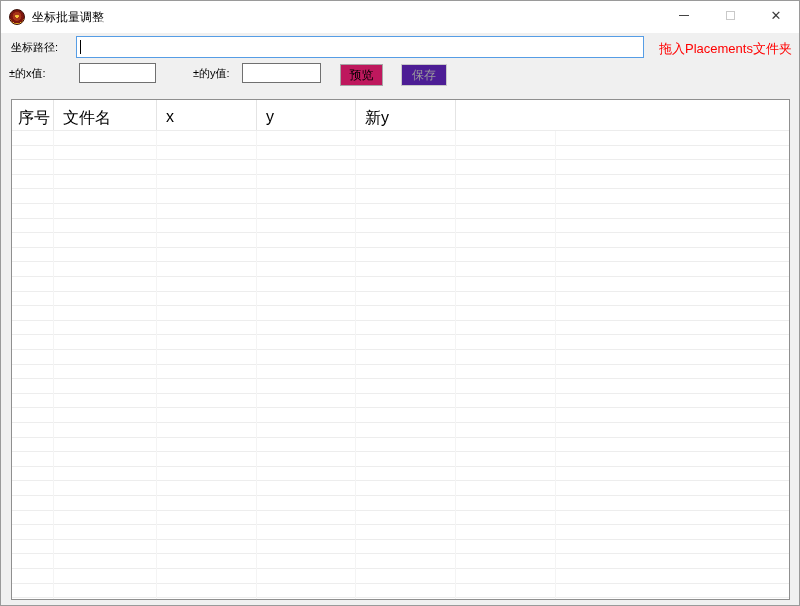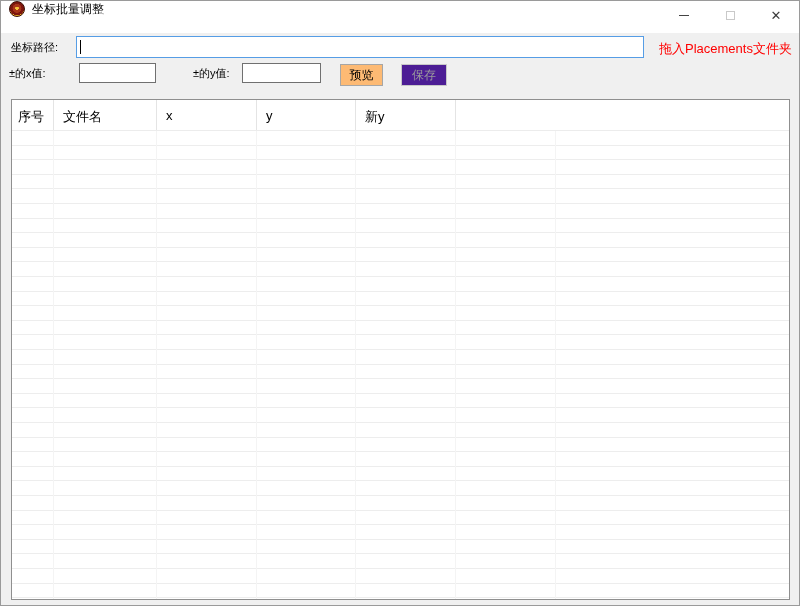--- a/index.html
+++ b/index.html
@@ -9,21 +9,21 @@
     background:#f0f0f0;
   }
   .window {
     position:relative; width:800px; height:606px;
     background:#f0f0f0; border:1px solid #9a9a9a; box-sizing:border-box;
     overflow:hidden;
   }
   
   .titlebar {
     position:relative; height:32px; background:#ffffff;
-    display:flex; align-items:flex-start;
+    display:flex; align-items:center;
   }
   .app-icon {
     width:16px; height:16px; margin-left:8px; border-radius:50%;
     background:radial-gradient(circle at 50% 45%,
       #f5c23a 0 16%, #a83418 18% 42%, #7d150d 44% 66%,
       #eeb32b 68% 80%, #53100a 82%);
     border:1px solid #3a0d05; box-sizing:border-box; flex:0 0 auto;
   }
   .title { margin-left:7px; font-size:12px; color:#000; white-space:nowrap; }
   .controls { position:absolute; right:0; top:0; height:28px; display:flex; }
@@ -52,35 +52,35 @@
   }
   .x-input { left:78px;  width:77px; }
   .y-input { left:241px; width:79px; }
   .btn {
     position:absolute; top:63px; height:22px; box-sizing:border-box;
     font-size:12px; font-family:"Liberation Sans", sans-serif;
     display:flex; align-items:center; justify-content:center;
   }
   .preview-btn {
     left:339px; width:43px;
-    background:#fdba74; border:1px solid #a6a6a6; color:#000;
+    background:#be185d; border:1px solid #a6a6a6; color:#000;
   }
   .save-btn {
     left:400px; width:46px;
     background:#4c1d95; border:1px solid #c8c8c8; color:#9b9b9b;
   }
   
   .grid {
     position:absolute; left:10px; top:98px; width:779px; height:501px;
     background:#fff; border:1px solid #8f8f8f; box-sizing:border-box;
   }
   .thead { display:flex; height:31px; border-bottom:1px solid #ececec; box-sizing:border-box; }
   .th {
     box-sizing:border-box; border-right:1px solid #e4e4e4;
-    font-size:13px; color:#000; padding:8px 0 0 9px; white-space:nowrap;
+    font-size:16px; color:#000; padding:8px 0 0 9px; white-space:nowrap;
     flex:0 0 auto;
   }
   .th.c0 { width:42px; padding-left:6px; }
   .th.c1 { width:103px; }
   .th.c2 { width:100px; }
   .th.c3 { width:99px; }
   .th.c4 { width:100px; }
   .th.c5 { width:100px; }
   .th.c6 { flex:1 1 auto; border-right:none; }
   .tbody {

